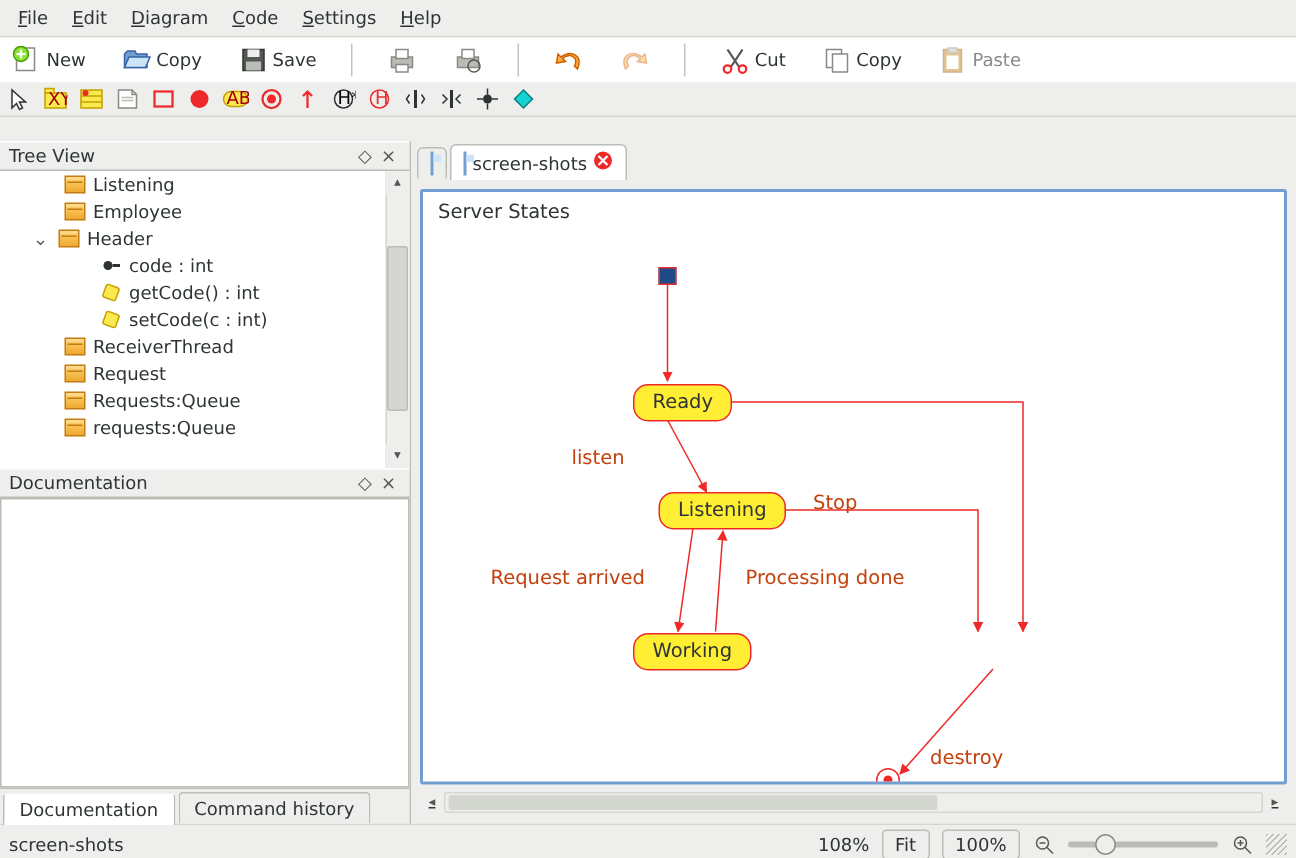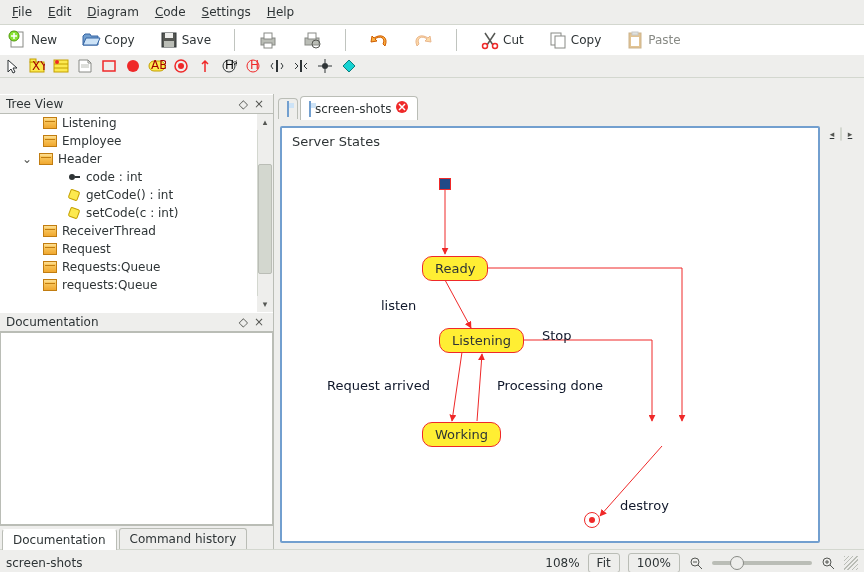--- a/index.html
+++ b/index.html
@@ -53,34 +53,34 @@
 .bottom-tabs { display:flex; background:#eeeeec; border-top:1px solid #babdb6; }
 .bottom-tabs .btab { padding:3px 10px; border:1px solid #babdb6; border-bottom:none; background:#eeeeec; margin-top:2px; margin-left:2px; border-radius:3px 3px 0 0; cursor:default;}
 .bottom-tabs .btab.active { background:#fff; position:relative; top:1px; border-top:1px solid #fff;}
 
 
 .canvas-tabs { display:flex; align-items:center; padding:2px 4px 0 4px; background:#eeeeec; }
 .canvas-tab { display:flex; align-items:center; gap:4px; padding:3px 8px; border:1px solid #babdb6; border-bottom:none; border-radius:4px 4px 0 0; margin-right:2px; background:#eeeeec; cursor:default;}
 .canvas-tab.active { background:#fff; }
 
 
-.canvas-wrap { flex:1; padding:4px; background:#eeeeec; display:flex; flex-direction:row; min-height:0;text-decoration:underline;}
+.canvas-wrap { flex:1; padding:4px; background:#eeeeec; display:flex; flex-direction:column; min-height:0;text-decoration:underline;}
 .canvas { flex:1; background:#fff; border:2px solid #729fcf; border-radius:2px; margin:2px; position:relative; overflow:hidden; }
 .canvas-title { position:absolute; left:10px; top:6px; font-size:13px; color:#2e3436; }
 .hscroll { height:16px; background:#eeeeec; display:flex; align-items:center; margin:2px;}
 .hscroll .track{ flex:1; height:14px; background:#eeeeec; border:1px solid #d3d7cf; border-radius:2px; position:relative;}
 .hscroll .thumb{ position:absolute; left:2px; top:1px; bottom:1px; width:60%; background:#d3d7cf; border-radius:2px;}
 .hscroll .btn{ width:16px; height:14px; display:flex; align-items:center; justify-content:center; color:#555753; font-size:9px;}
 
 
 .state-node { position:absolute; padding:4px 12px; background:#ffee33; border:1px solid #ef2929; border-radius:10px; font-size:13px; color:#2e3436;}
 .initial-node { position:absolute; width:12px; height:12px; background:#204a87; border:1px solid #ef2929;}
 .final-node { position:absolute; width:16px; height:16px; border:1.5px solid #ef2929; border-radius:50%; display:flex; align-items:center; justify-content:center;}
 .final-node::before { content:""; width:6px; height:6px; background:#ef2929; border-radius:50%; }
-.edge-label { position:absolute; font-size:13px; color:#0f172a; }
+.edge-label { position:absolute; font-size:13px; color:#c2410c; }
 svg.edges { position:absolute; left:0; top:0; width:100%; height:100%; pointer-events:none;}
 
 
 .statusbar { display:flex; align-items:center; padding:3px 6px; background:#eeeeec; border-top:1px solid #d3d7cf; gap:8px;}
 .statusbar .stretch { flex:1; }
 .statusbar .zbtn { padding:2px 8px; background:#eeeeec; border:1px solid #babdb6; border-radius:3px; cursor:default;}
 .statusbar .zicon { width:16px; height:16px; display:inline-flex; align-items:center; justify-content:center; color:#555753;}
 .statusbar .slider { width:100px; height:4px; background:#babdb6; border-radius:2px; position:relative;}
 .statusbar .slider .knob{ position:absolute; left:18px; top:-5px; width:14px; height:14px; background:#eeeeec; border:1px solid #888a85; border-radius:50%;}
 .grip { width:14px; height:14px; background: repeating-linear-gradient(135deg,#babdb6 0 1px,transparent 1px 3px);}

